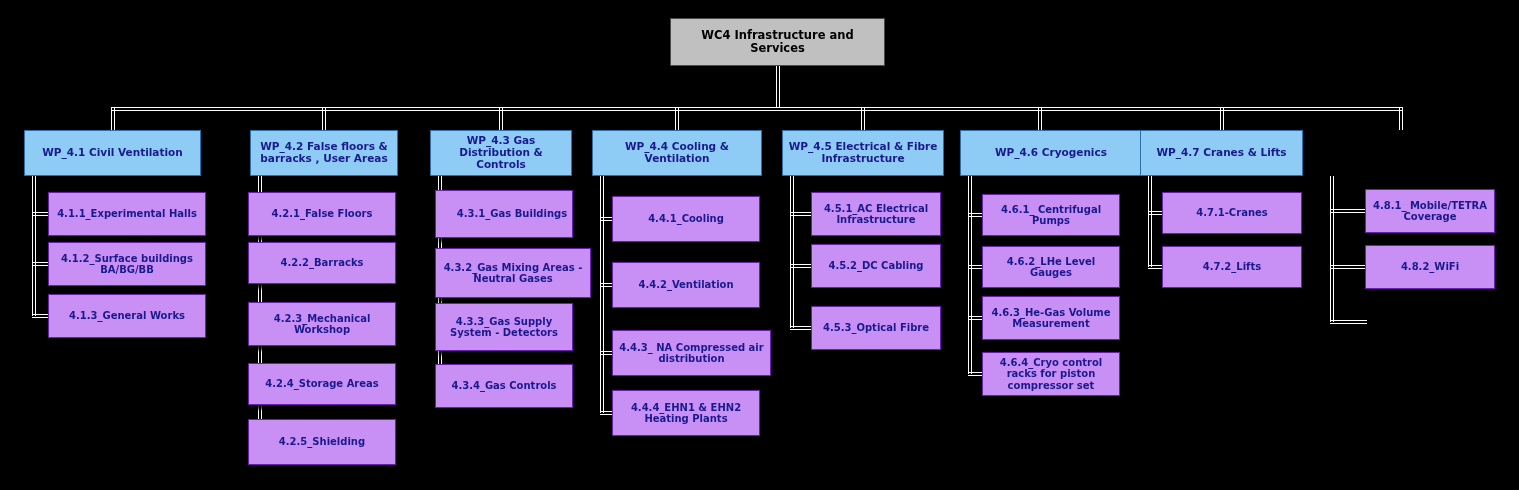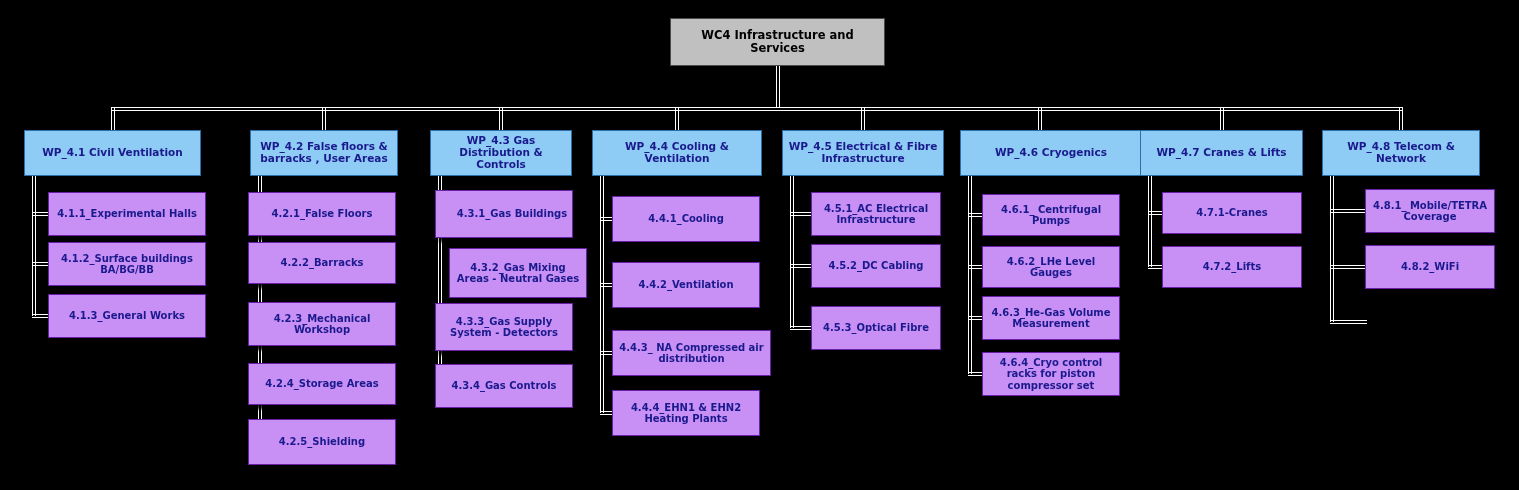--- a/index.html
+++ b/index.html
@@ -141,21 +141,21 @@
     </div>
     <div class="conn conn-v" style="left: 438px; top: 176px; height: 210px;"></div>
     <div class="conn conn-v" style="left: 441px; top: 176px; height: 210px;"></div>
     <div class="conn conn-h" style="left: 438px; top: 212px; width: 1px;"></div>
     <div class="conn conn-h" style="left: 438px; top: 215px; width: 1px;"></div>
     <div class="node node-task" style="left: 435px; top: 190px; width: 138px; height: 48px; padding-left: 20px;">
       <span>4.3.1_Gas Buildings</span>
     </div>
     <div class="conn conn-h" style="left: 438px; top: 271px; width: 1px;"></div>
     <div class="conn conn-h" style="left: 438px; top: 274px; width: 1px;"></div>
-    <div class="node node-task" style="left: 449px; top: 248px; width: 138px; height: 50px;">
+    <div class="node node-task" style="left: 435px; top: 248px; width: 156px; height: 50px;">
       <span>4.3.2_Gas Mixing Areas - Neutral Gases</span>
     </div>
     <div class="conn conn-h" style="left: 438px; top: 325px; width: 1px;"></div>
     <div class="conn conn-h" style="left: 438px; top: 328px; width: 1px;"></div>
     <div class="node node-task" style="left: 435px; top: 303px; width: 138px; height: 48px;">
       <span>4.3.3_Gas Supply System - Detectors</span>
     </div>
     <div class="conn conn-h" style="left: 438px; top: 384px; width: 1px;"></div>
     <div class="conn conn-h" style="left: 438px; top: 387px; width: 1px;"></div>
     <div class="node node-task" style="left: 435px; top: 364px; width: 138px; height: 44px;">
@@ -249,23 +249,20 @@
     <div class="node node-task" style="left: 1162px; top: 192px; width: 140px; height: 42px;">
       <span>4.7.1-Cranes</span>
     </div>
     <div class="conn conn-h" style="left: 1148px; top: 265px; width: 16px;"></div>
     <div class="conn conn-h" style="left: 1148px; top: 268px; width: 16px;"></div>
     <div class="node node-task" style="left: 1162px; top: 246px; width: 140px; height: 42px;">
       <span>4.7.2_Lifts</span>
     </div>
     <div class="conn conn-v" style="left: 1399px; top: 107px; height: 23px;"></div>
     <div class="conn conn-v" style="left: 1402px; top: 107px; height: 23px;"></div>
-    <div class="node node-wp" style="left: 1322px; top: 130px; width: 158px; height: 46px;">
-      <span>WP_4.8 Telecom &amp; Network</span>
-    </div>
     <div class="conn conn-v" style="left: 1330px; top: 176px; height: 146px;"></div>
     <div class="conn conn-v" style="left: 1333px; top: 176px; height: 146px;"></div>
     <div class="conn conn-h" style="left: 1330px; top: 209px; width: 37px;"></div>
     <div class="conn conn-h" style="left: 1330px; top: 212px; width: 37px;"></div>
     <div class="node node-task" style="left: 1365px; top: 189px; width: 130px; height: 44px;">
       <span>4.8.1_ Mobile/TETRA Coverage</span>
     </div>
     <div class="conn conn-h" style="left: 1330px; top: 265px; width: 37px;"></div>
     <div class="conn conn-h" style="left: 1330px; top: 268px; width: 37px;"></div>
     <div class="node node-task" style="left: 1365px; top: 245px; width: 130px; height: 44px;">

